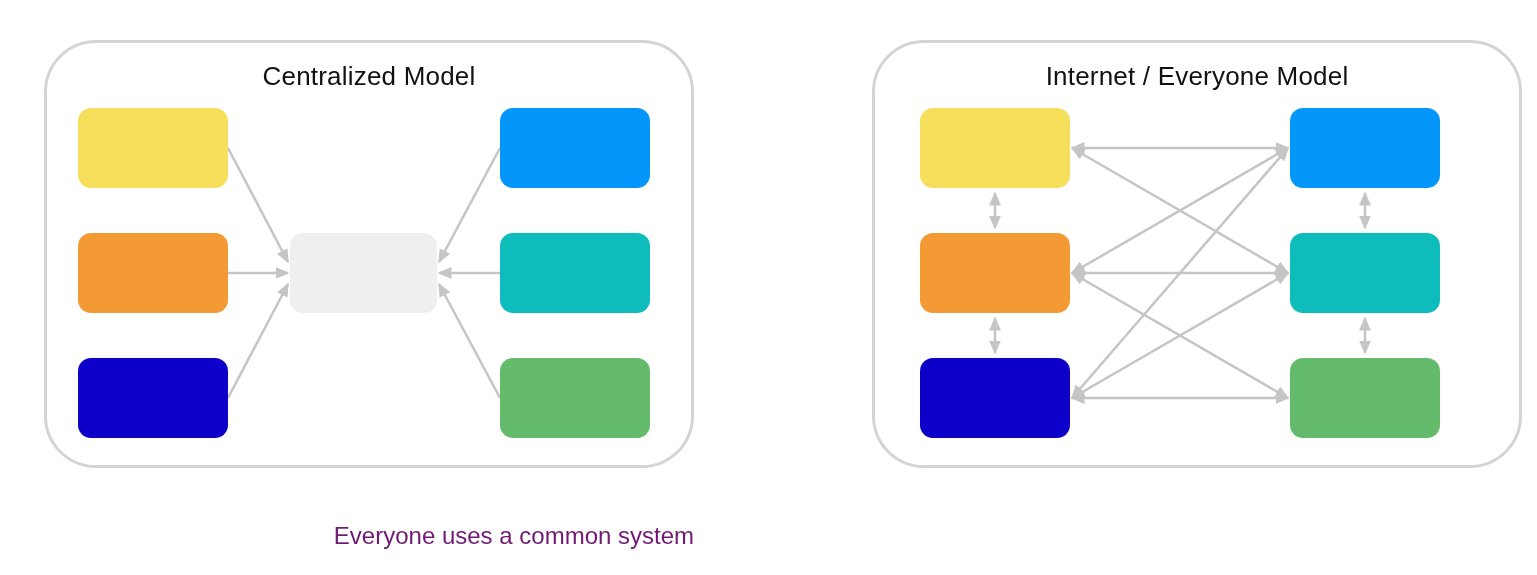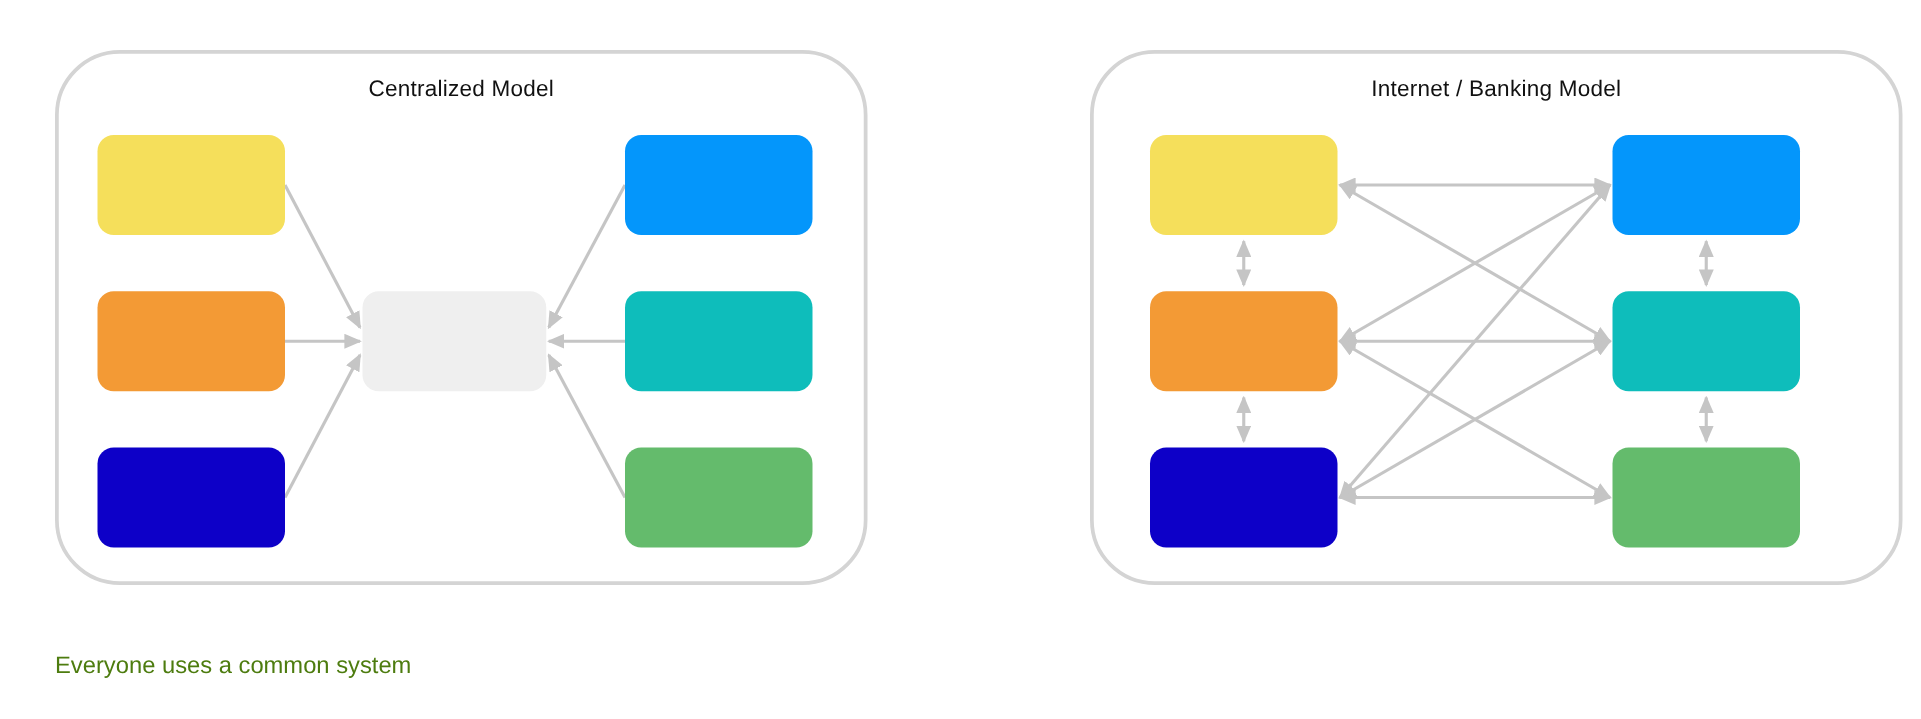--- a/index.html
+++ b/index.html
@@ -22,53 +22,53 @@
     border: 3px solid #d4d4d4;
     border-radius: 52px;
     background: #ffffff;
   }
   .panel-title {
     position: absolute;
     top: 18px;
     left: 0;
     width: 100%;
     text-align: center;
-    font-size: 18px;
+    font-size: 26px;
     color: #111111;
     letter-spacing: 0.2px;
   }
   .node {
     position: absolute;
     border-radius: 13px;
   }
   .caption {
     position: absolute;
     top: 522px;
-    text-align: left;
-    font-size: 19px;
-    color: #4d7c0f;
+    text-align: right;
+    font-size: 24px;
+    color: #701a75;
   }
   #arrows {
     position: absolute;
     left: 0;
     top: 0;
     pointer-events: none;
   }
 </style>
 </head>
 <body>
 
 <div id="stage">
 
   <div class="panel" style="left:44px; top:40px; width:650px; height:428px;">
     <div class="panel-title">Centralized Model</div>
   </div>
 
   <div class="panel" style="left:872px; top:40px; width:650px; height:428px;">
-    <div class="panel-title">Internet / Banking Model</div>
+    <div class="panel-title">Internet / Everyone Model</div>
   </div>
 
   <svg id="arrows" width="1537" height="575" viewBox="0 0 1537 575">
     <defs>
       <marker id="ah" markerUnits="userSpaceOnUse" markerWidth="14" markerHeight="12" refX="12.5" refY="6" orient="auto-start-reverse">
         <path d="M0,0 L14,6 L0,12 Z" fill="#c5c5c5"></path>
       </marker>
     </defs>
   <line x1="228" y1="148" x2="288" y2="262" stroke="#c5c5c5" stroke-width="2.5" marker-end="url(#ah)"></line>
       <line x1="228" y1="273" x2="288" y2="273" stroke="#c5c5c5" stroke-width="2.5" marker-end="url(#ah)"></line>

